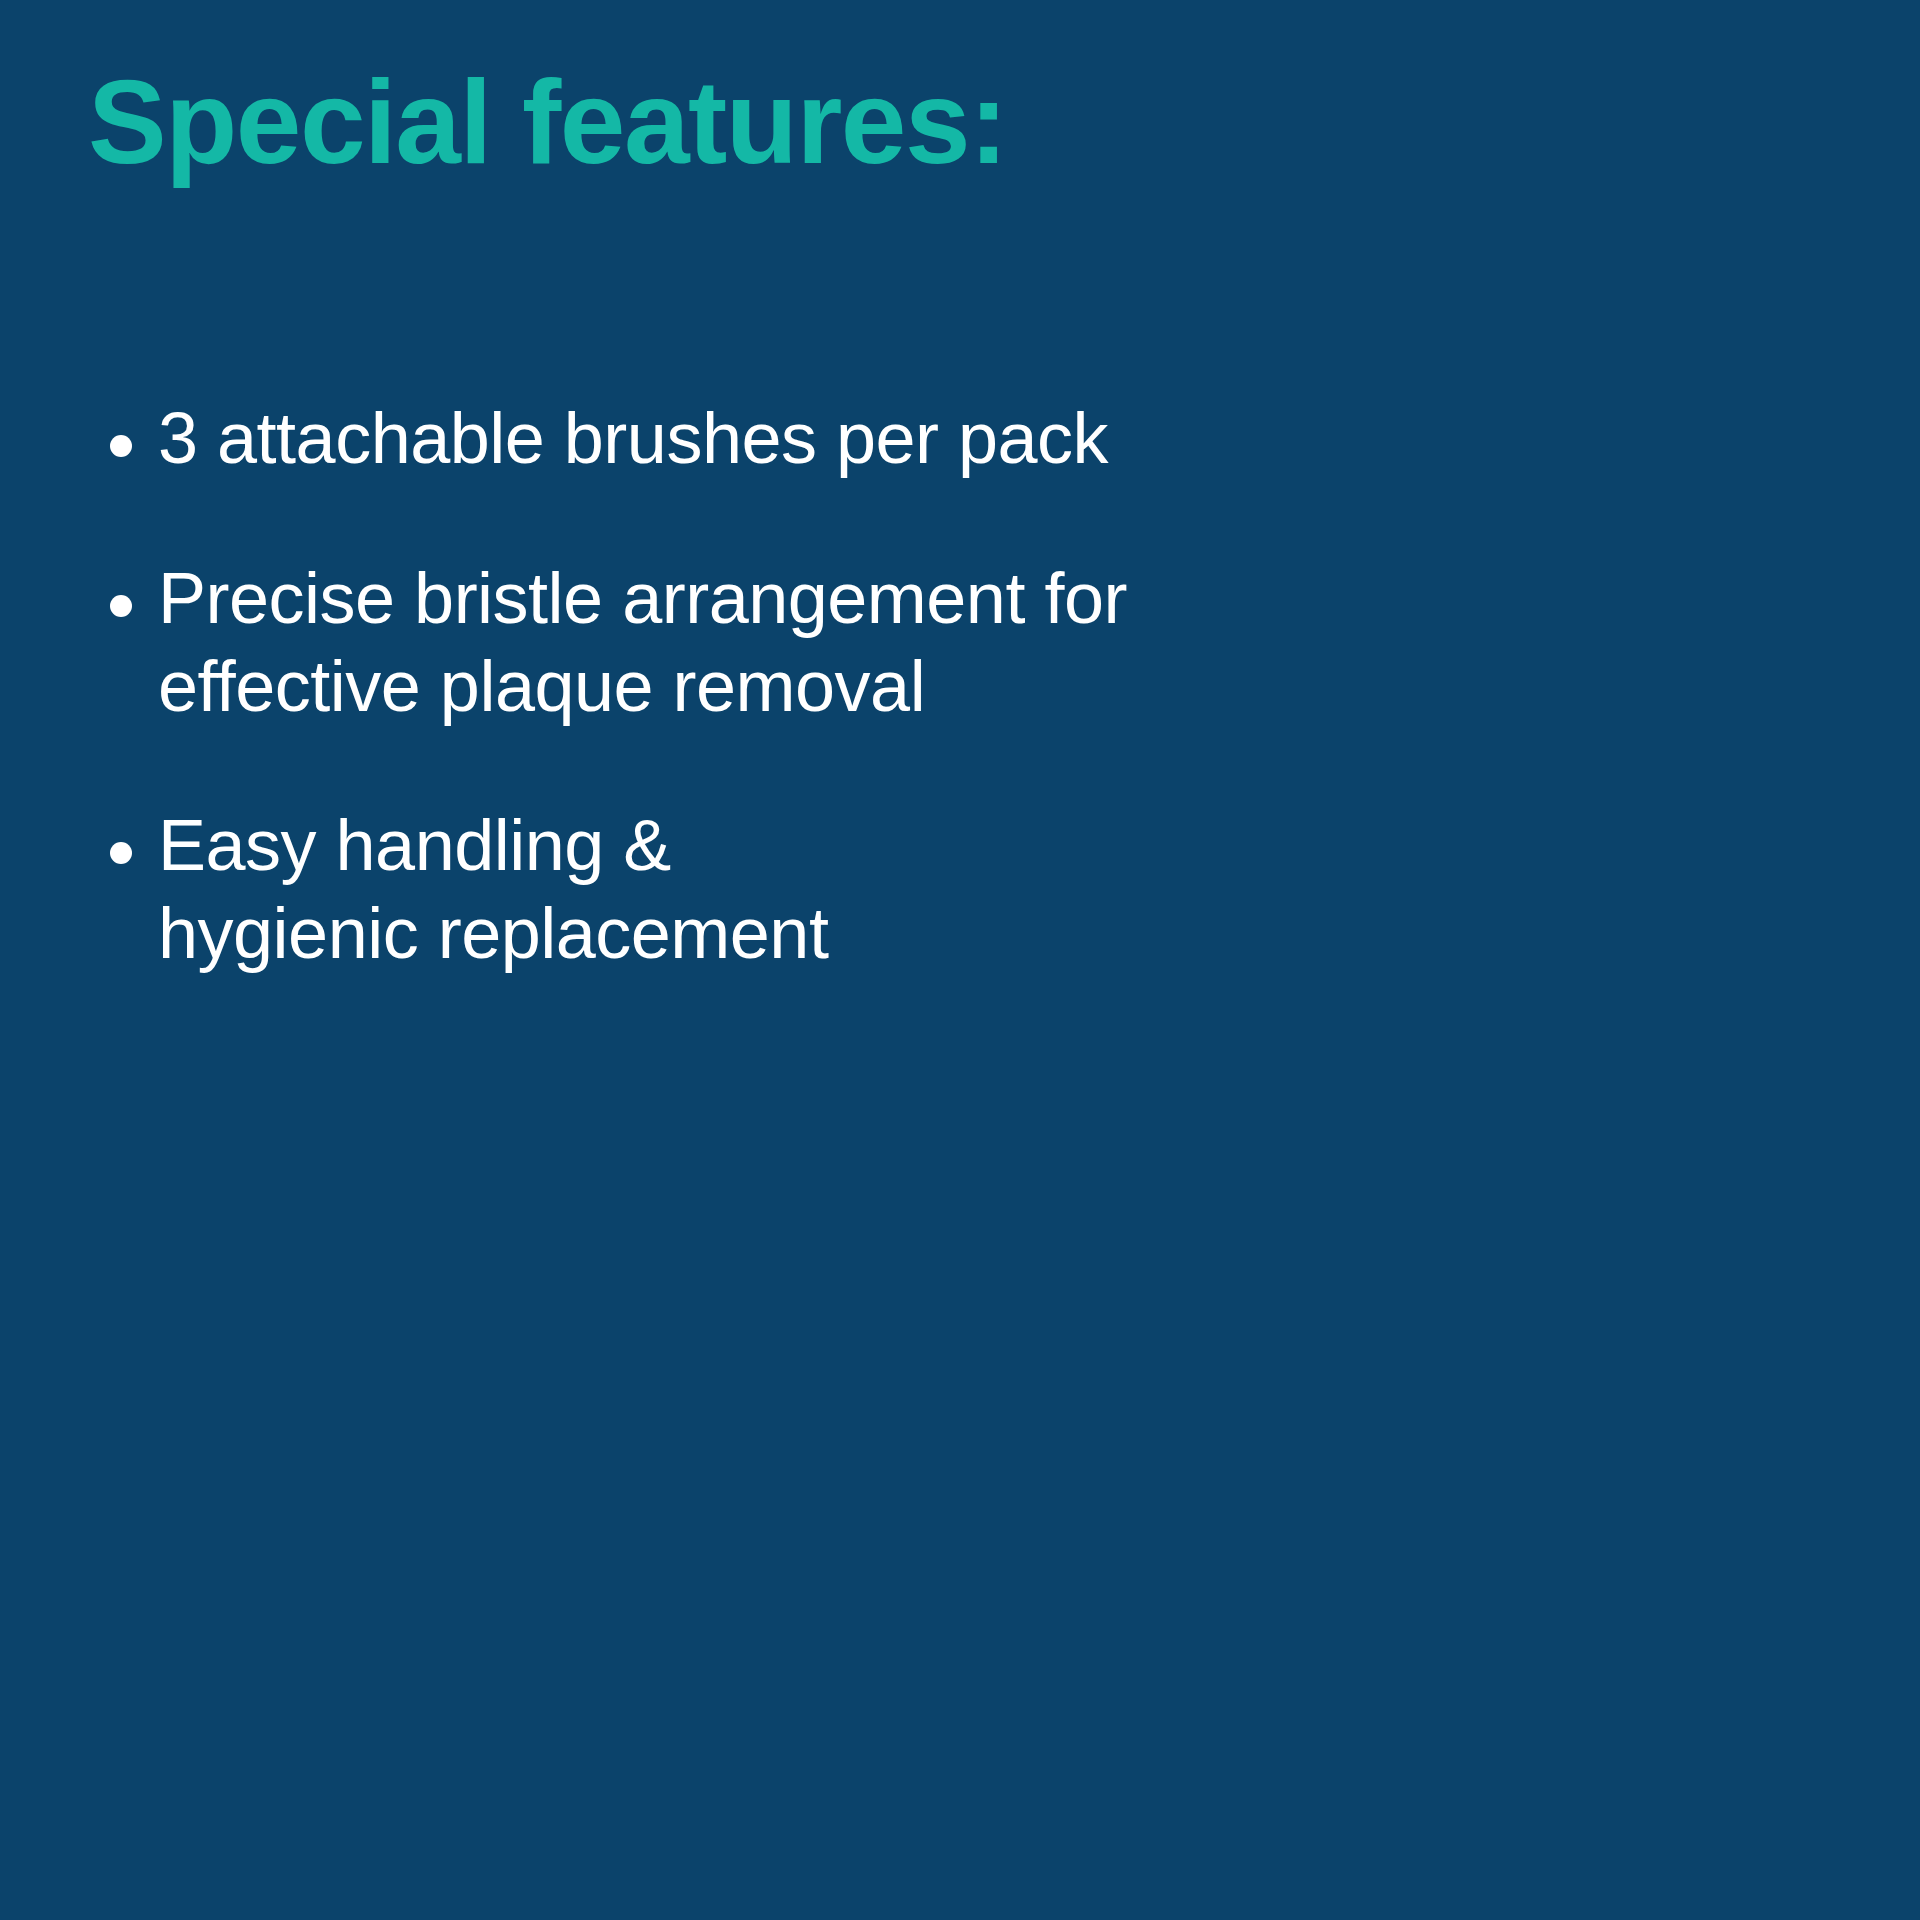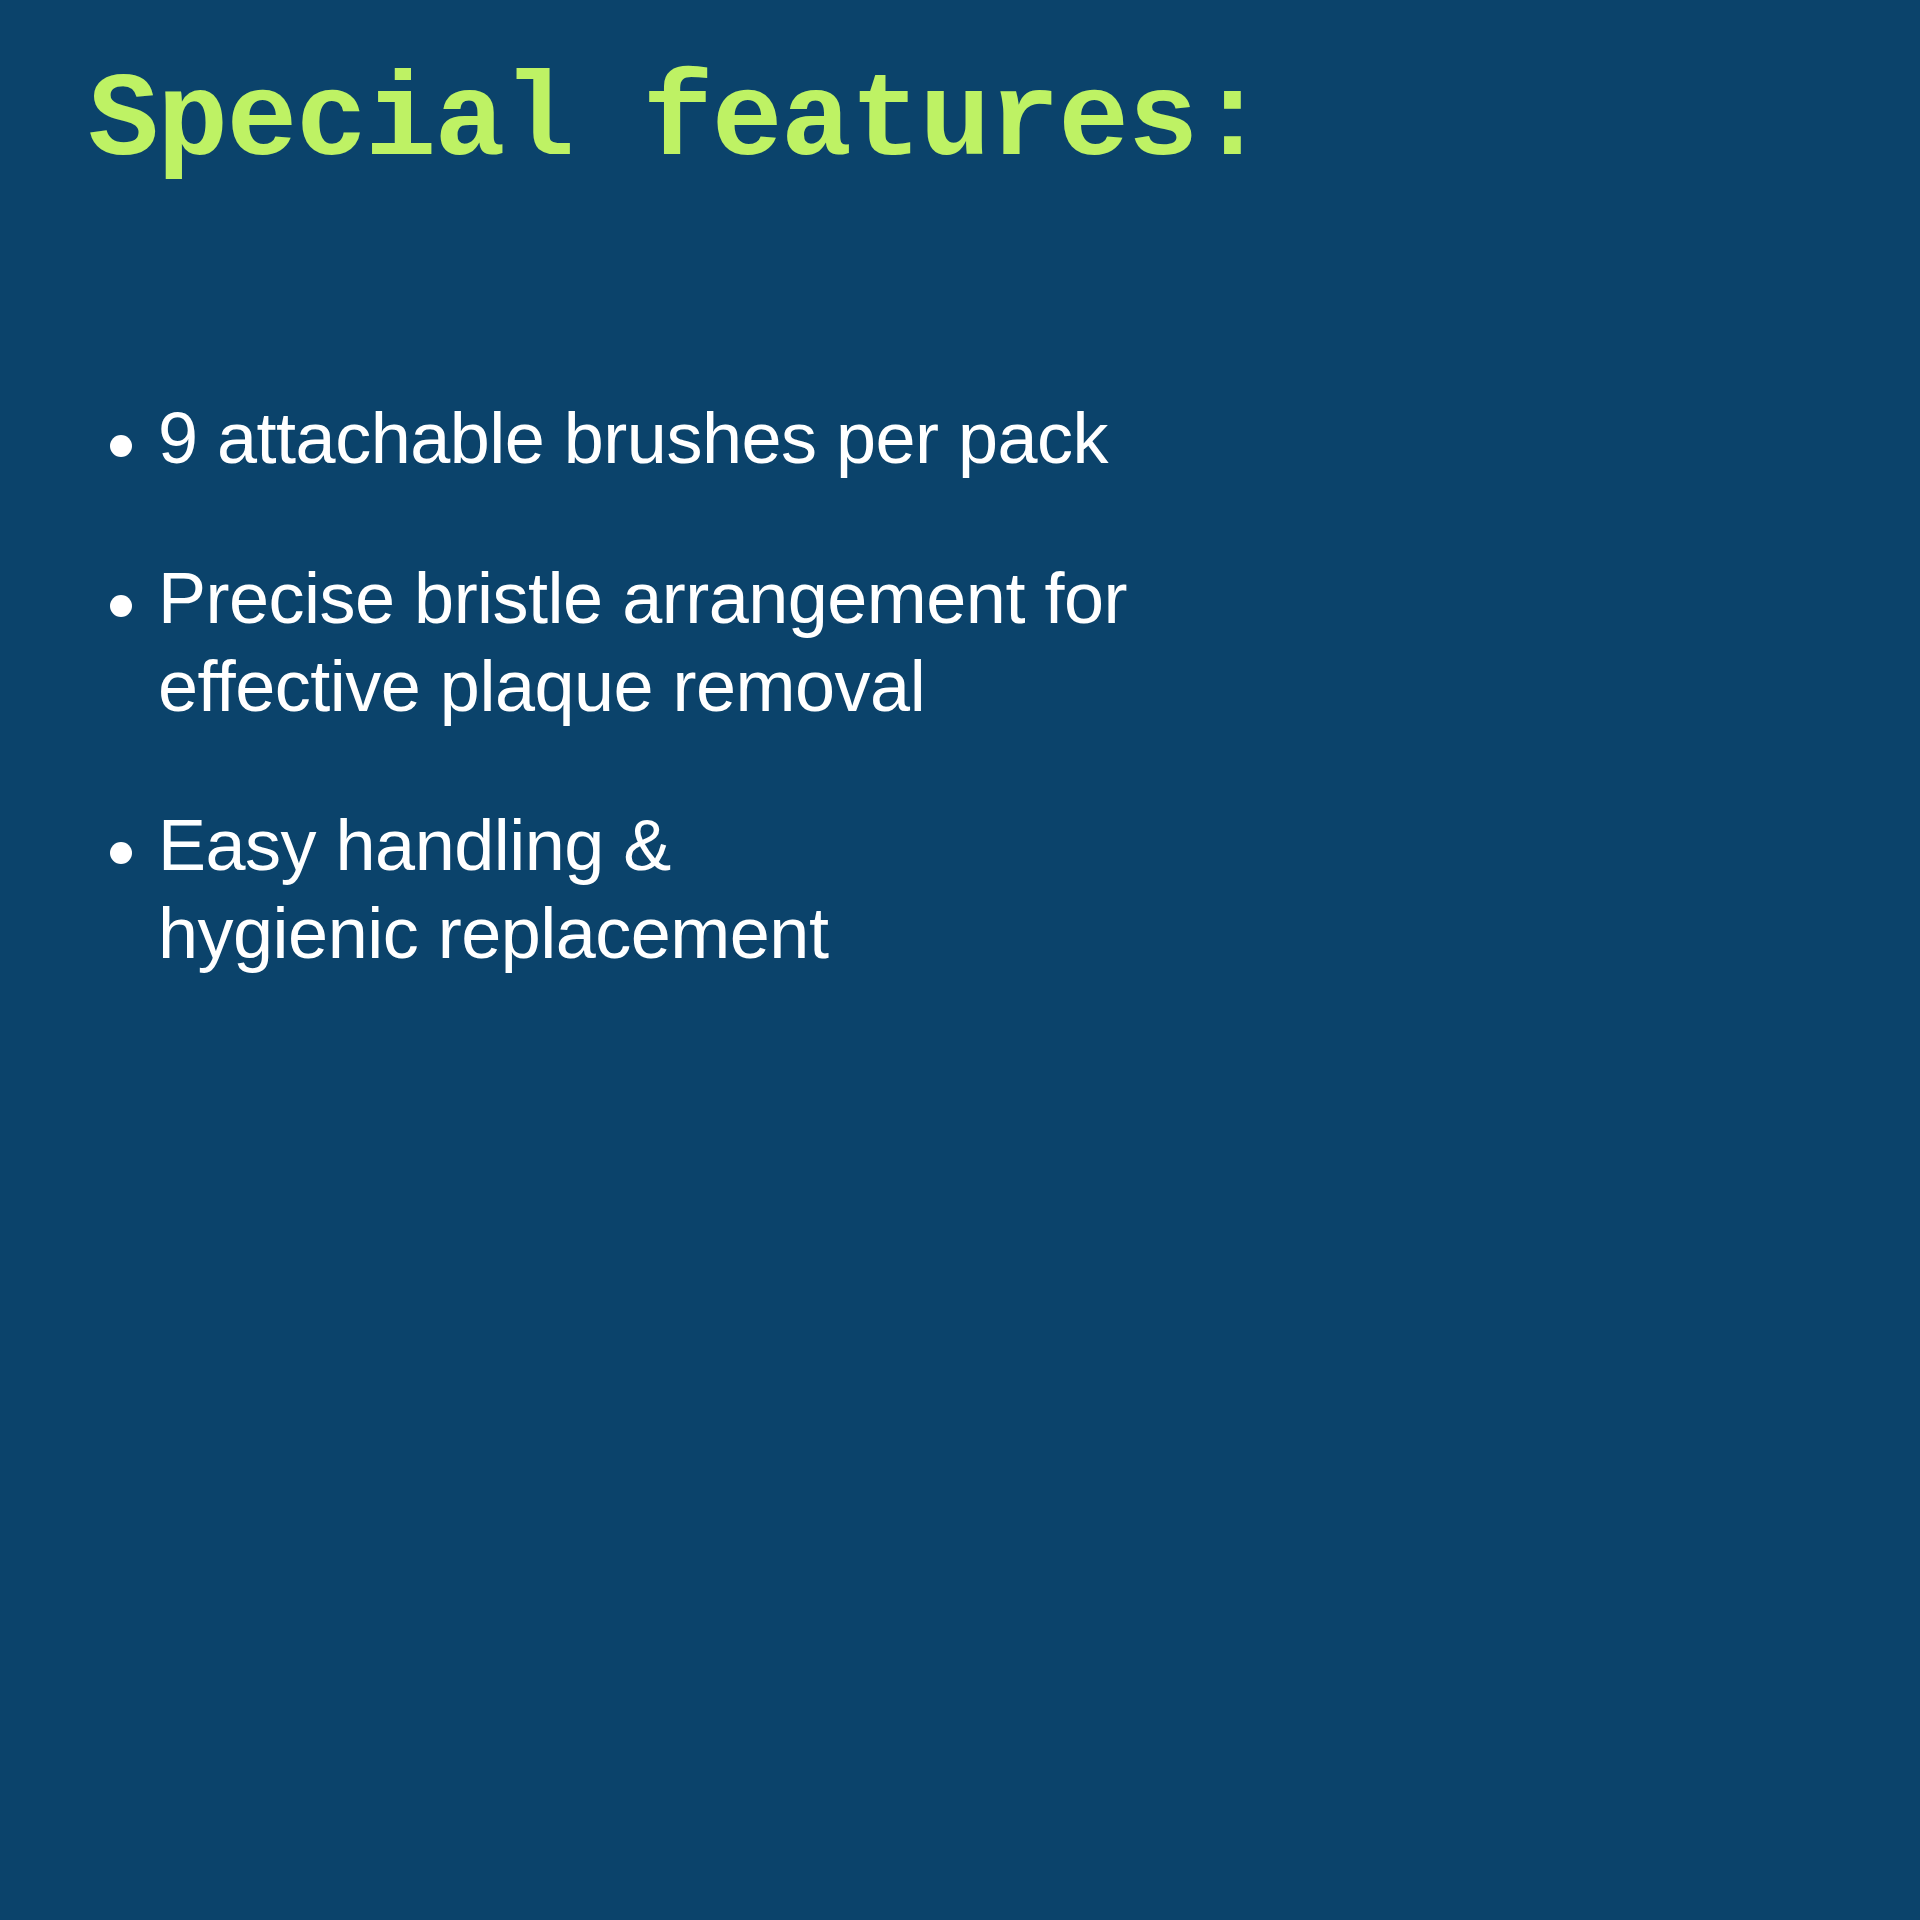--- a/index.html
+++ b/index.html
@@ -24,27 +24,26 @@
     background: #0b436b;
     padding: 0;
   }
 
   
   .heading {
     position: absolute;
     left: 88px;
     top: 60px;
     margin: 0;
-    color: #bef264;
+    color: #14b8a6;
     font-size: 118px;
     line-height: 1.06;
     font-weight: 700;
     letter-spacing: -1.5px;
     white-space: nowrap;
-    font-family: Liberation Mono, monospace;
   }
 
   
   .features {
     position: absolute;
     left: 110px;
     top: 395px;
     width: 1740px;
     margin: 0;
     padding: 0;
@@ -84,21 +83,21 @@
 <body>
 
 <div class="slide">
 
   <h1 class="heading">Special features:</h1>
 
   <ul class="features">
 
     <li class="feature-item">
       <span class="bullet-marker"></span>
-      <span class="feature-text">9 attachable brushes per pack</span>
+      <span class="feature-text">3 attachable brushes per pack</span>
     </li>
 
     <li class="feature-item">
       <span class="bullet-marker"></span>
       <span class="feature-text">Precise bristle arrangement for
 effective plaque removal</span>
     </li>
 
 
     <li class="feature-item">

